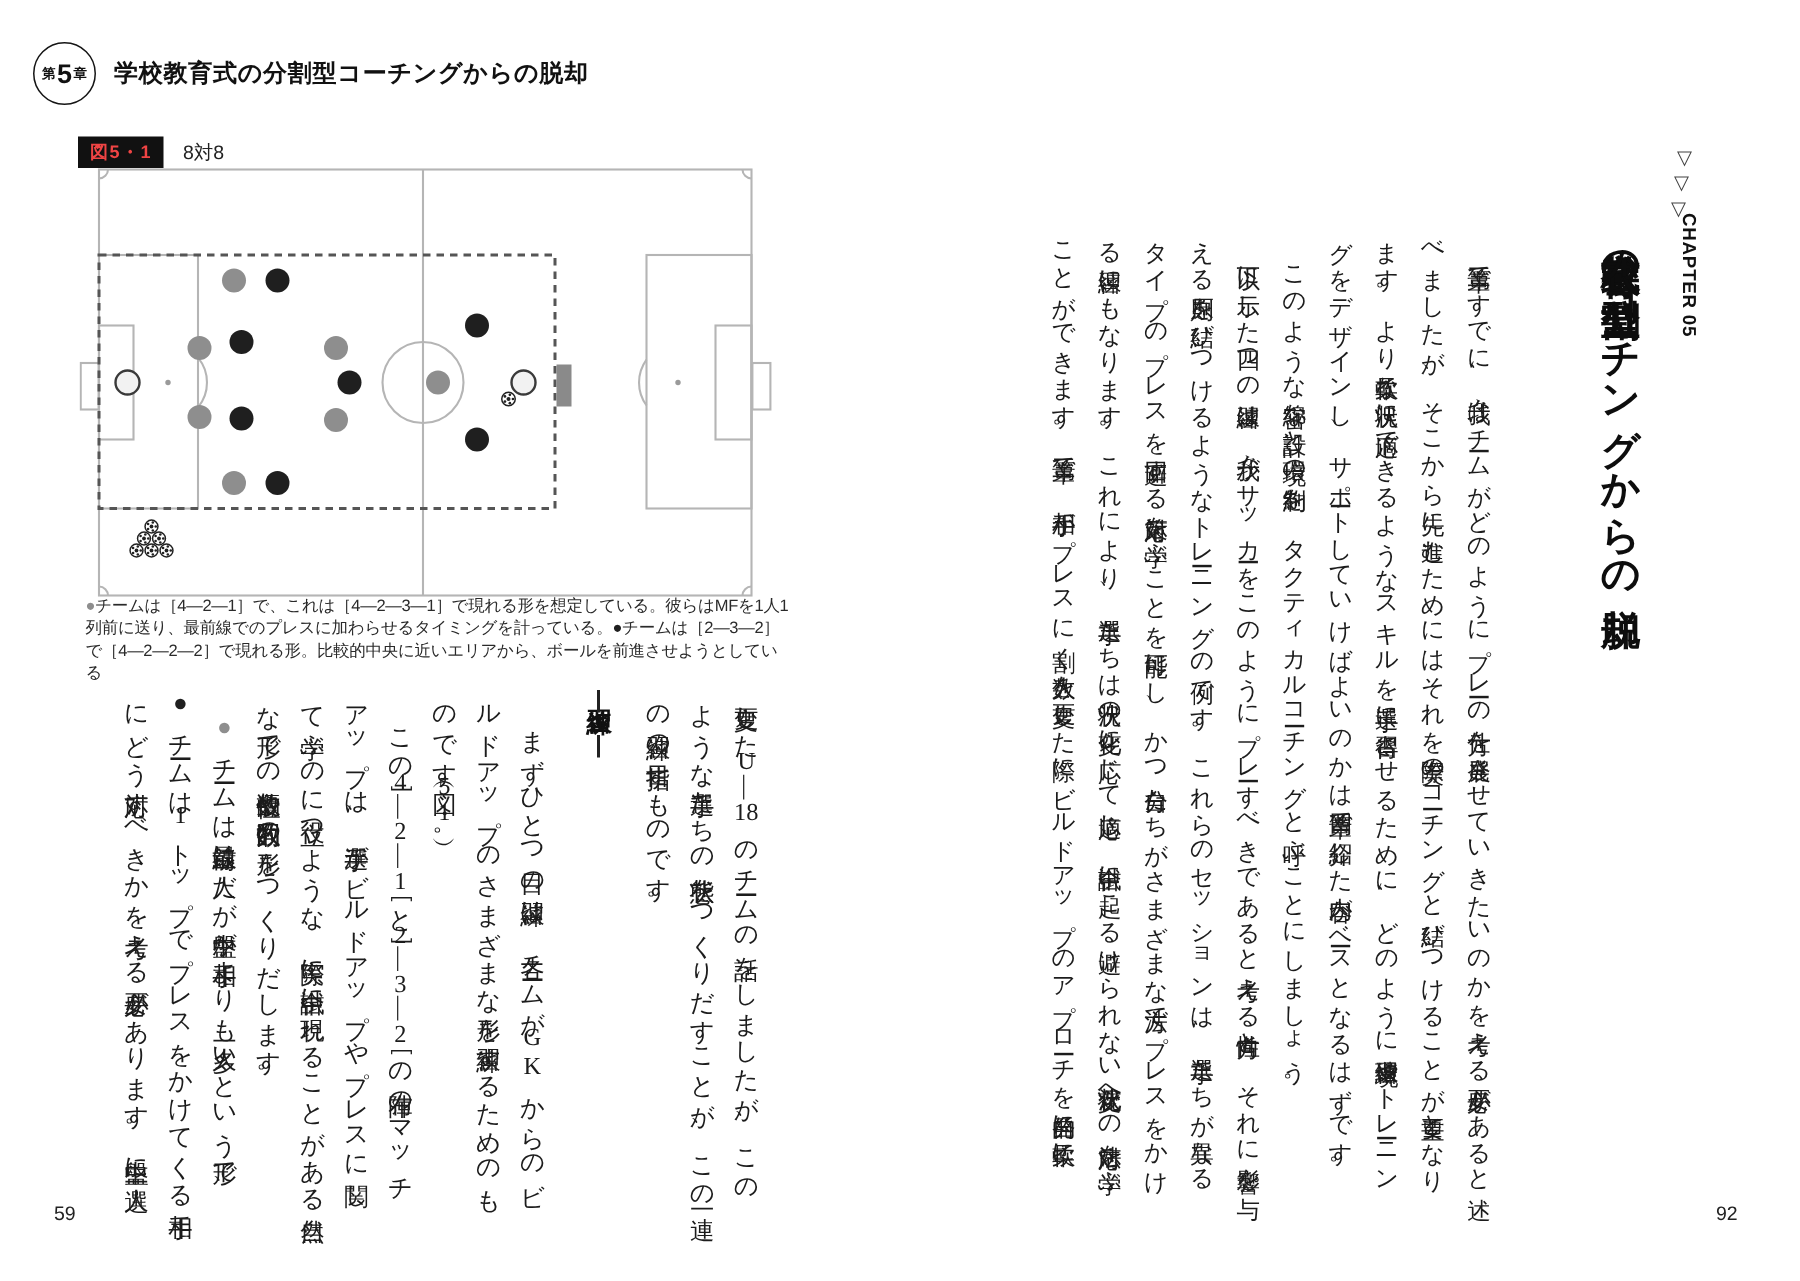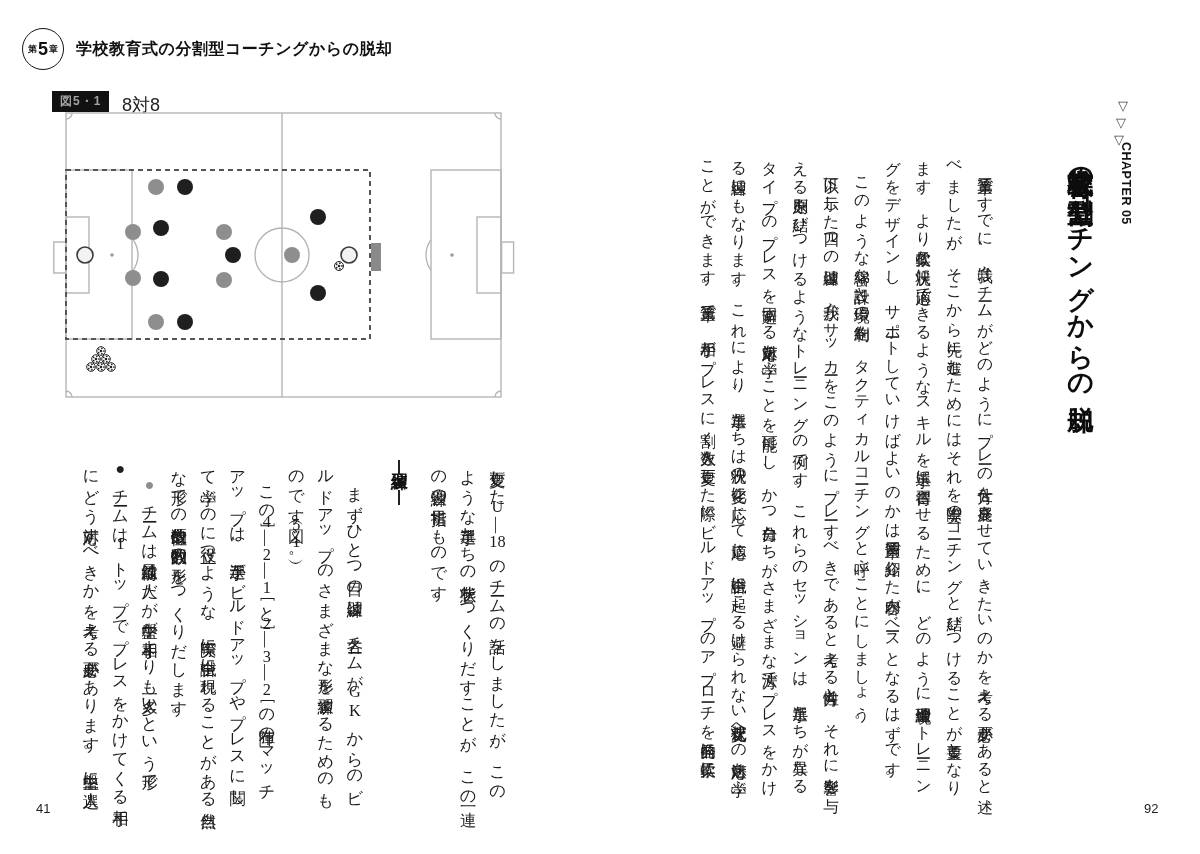--- a/index.html
+++ b/index.html
@@ -10,25 +10,25 @@
   
   .chap-badge{left:22px;top:28px;width:40px;height:40px;border:1.5px solid #151515;border-radius:50%;
     display:flex;align-items:center;justify-content:center;
     font-family:"Liberation Sans","DejaVu Sans",sans-serif;font-weight:bold;color:#111;}
   .chap-badge .sm{font-size:9px;}
   .chap-badge .lg{font-size:18px;margin:0 1px;}
   .hdr-title{left:76px;top:39px;font-family:"Liberation Sans","DejaVu Sans",sans-serif;
     font-weight:bold;font-size:16px;color:#111;letter-spacing:.5px;}
 
   
-  .fig-label{left:52px;top:91px;background:#111;color:#a3a3a3;
+  .fig-label{left:52px;top:91px;background:#111;color:#ef4444;
     font-family:"Liberation Sans","DejaVu Sans",sans-serif;font-weight:bold;font-size:12px;
     padding:2px 8px;letter-spacing:1px;}
   .fig-sublabel{left:122px;top:93px;font-family:"Liberation Sans","DejaVu Sans",sans-serif;
-    font-size:18px;color:#222;text-align:center;}
+    font-size:13px;color:#222;text-align:center;}
 
   
   .pitch{left:53px;top:108px;}
 
   
   .caption{left:57px;top:397px;width:470px;margin:0;
     font-family:"Liberation Sans","DejaVu Sans",sans-serif;font-size:11px;line-height:15px;
     color:#2a2a2a;letter-spacing:-.2px;}
 
   
@@ -162,30 +162,31 @@
         <circle cx="58" cy="259" r="4.3" fill="#fff" stroke="#222" stroke-width="1"></circle>
         <circle cx="58" cy="259" r="1.2899999999999998" fill="#222"></circle>
         <circle cx="60.838" cy="259" r="0.86" fill="#222"></circle>
         <circle cx="58.8772" cy="261.6832" r="0.86" fill="#222"></circle>
         <circle cx="55.7296" cy="260.6512" r="0.86" fill="#222"></circle>
         <circle cx="55.7296" cy="257.3488" r="0.86" fill="#222"></circle>
         <circle cx="58.8772" cy="256.3168" r="0.86" fill="#222"></circle>
       </g>
   </svg>
 
+  <p class="abs caption"><span class="seg-dot" style="color:#8e8e8e">●</span>チームは［4―2―1］で、これは［4―2―3―1］で現れる形を想定している。彼らはMFを1人1列前に送り、最前線でのプレスに加わらせるタイミングを計っている。<span class="seg-dot" style="color:#1f1f1f">●</span>チームは［2―3―2］で［4―2―2―2］で現れる形。比較的中央に近いエリアから、ボールを前進させようとしている</p>
 
   <div class="abs vtext left-body">
     <p>変更した<span class="upr">U</span>―<span class="tcy">18</span>のチームの話をしましたが、このような選手たちの状態をつくりだすことが、この一連の練習の目指すものです。</p>
     <h4 class="ex-heading vtext"><span>練習</span><span class="hrule"></span><span class="num tcy">1</span><span class="hrule"></span></h4>
     <p class="ind">まずひとつ目の練習は、各チームが<span class="upr">GK</span>からのビルドアップのさまざまな形を練習するためのものです（図<span class="tcy">5</span>・<span class="tcy">1</span>）。</p>
     <p class="ind">この［<span class="tcy">4</span>―<span class="tcy">2</span>―<span class="tcy">1</span>］と［<span class="tcy">2</span>―<span class="tcy">3</span>―<span class="tcy">2</span>］の布陣のマッチアップは、選手がビルドアップやプレスに関して学ぶのに役立つような、実際に試合中に現れることがある自然な形での数的優位や数的同数の形をつくりだします。</p>
     <p class="ind"><span class="seg-dot" style="color:#8e8e8e">●</span>チームは最前線は一人だが中盤が相手よりも一人多いという形で、<span class="seg-dot" style="color:#1f1f1f">●</span>チームは<span class="tcy">1</span>トップでプレスをかけてくる相手にどう対応すべきかを考える必要があります。中盤に一人選</p>
   </div>
 
-  <div class="abs pagenum pn-left">41</div>
+  <div class="abs pagenum pn-left">59</div>
 
   <span class="tri" style="left:1118px;top:99px;">▽</span>
   <span class="tri" style="left:1116px;top:116px;">▽</span>
   <span class="tri" style="left:1114px;top:133px;">▽</span>
 
   <div class="abs chapter-marker">CHAPTER 05</div>
   <h1 class="abs big-title" style="margin:0;">学校教育式の分割型コーチングからの脱却</h1>
 
   <div class="abs vtext right-body">
     <p class="ind">第三章ですでに、我々はチームがどのようにプレーの仕方を発展させていきたいのかを考える必要があると述べましたが、そこから先に進むためにはそれを実際のコーチングと結びつけることが重要となります。より柔軟な状況に適応できるようなスキルを選手に習得させるために、どのように練習環境やトレーニングをデザインし、サポートしていけばよいのかは第四章で紹介した内容がベースとなるはずです。</p>

